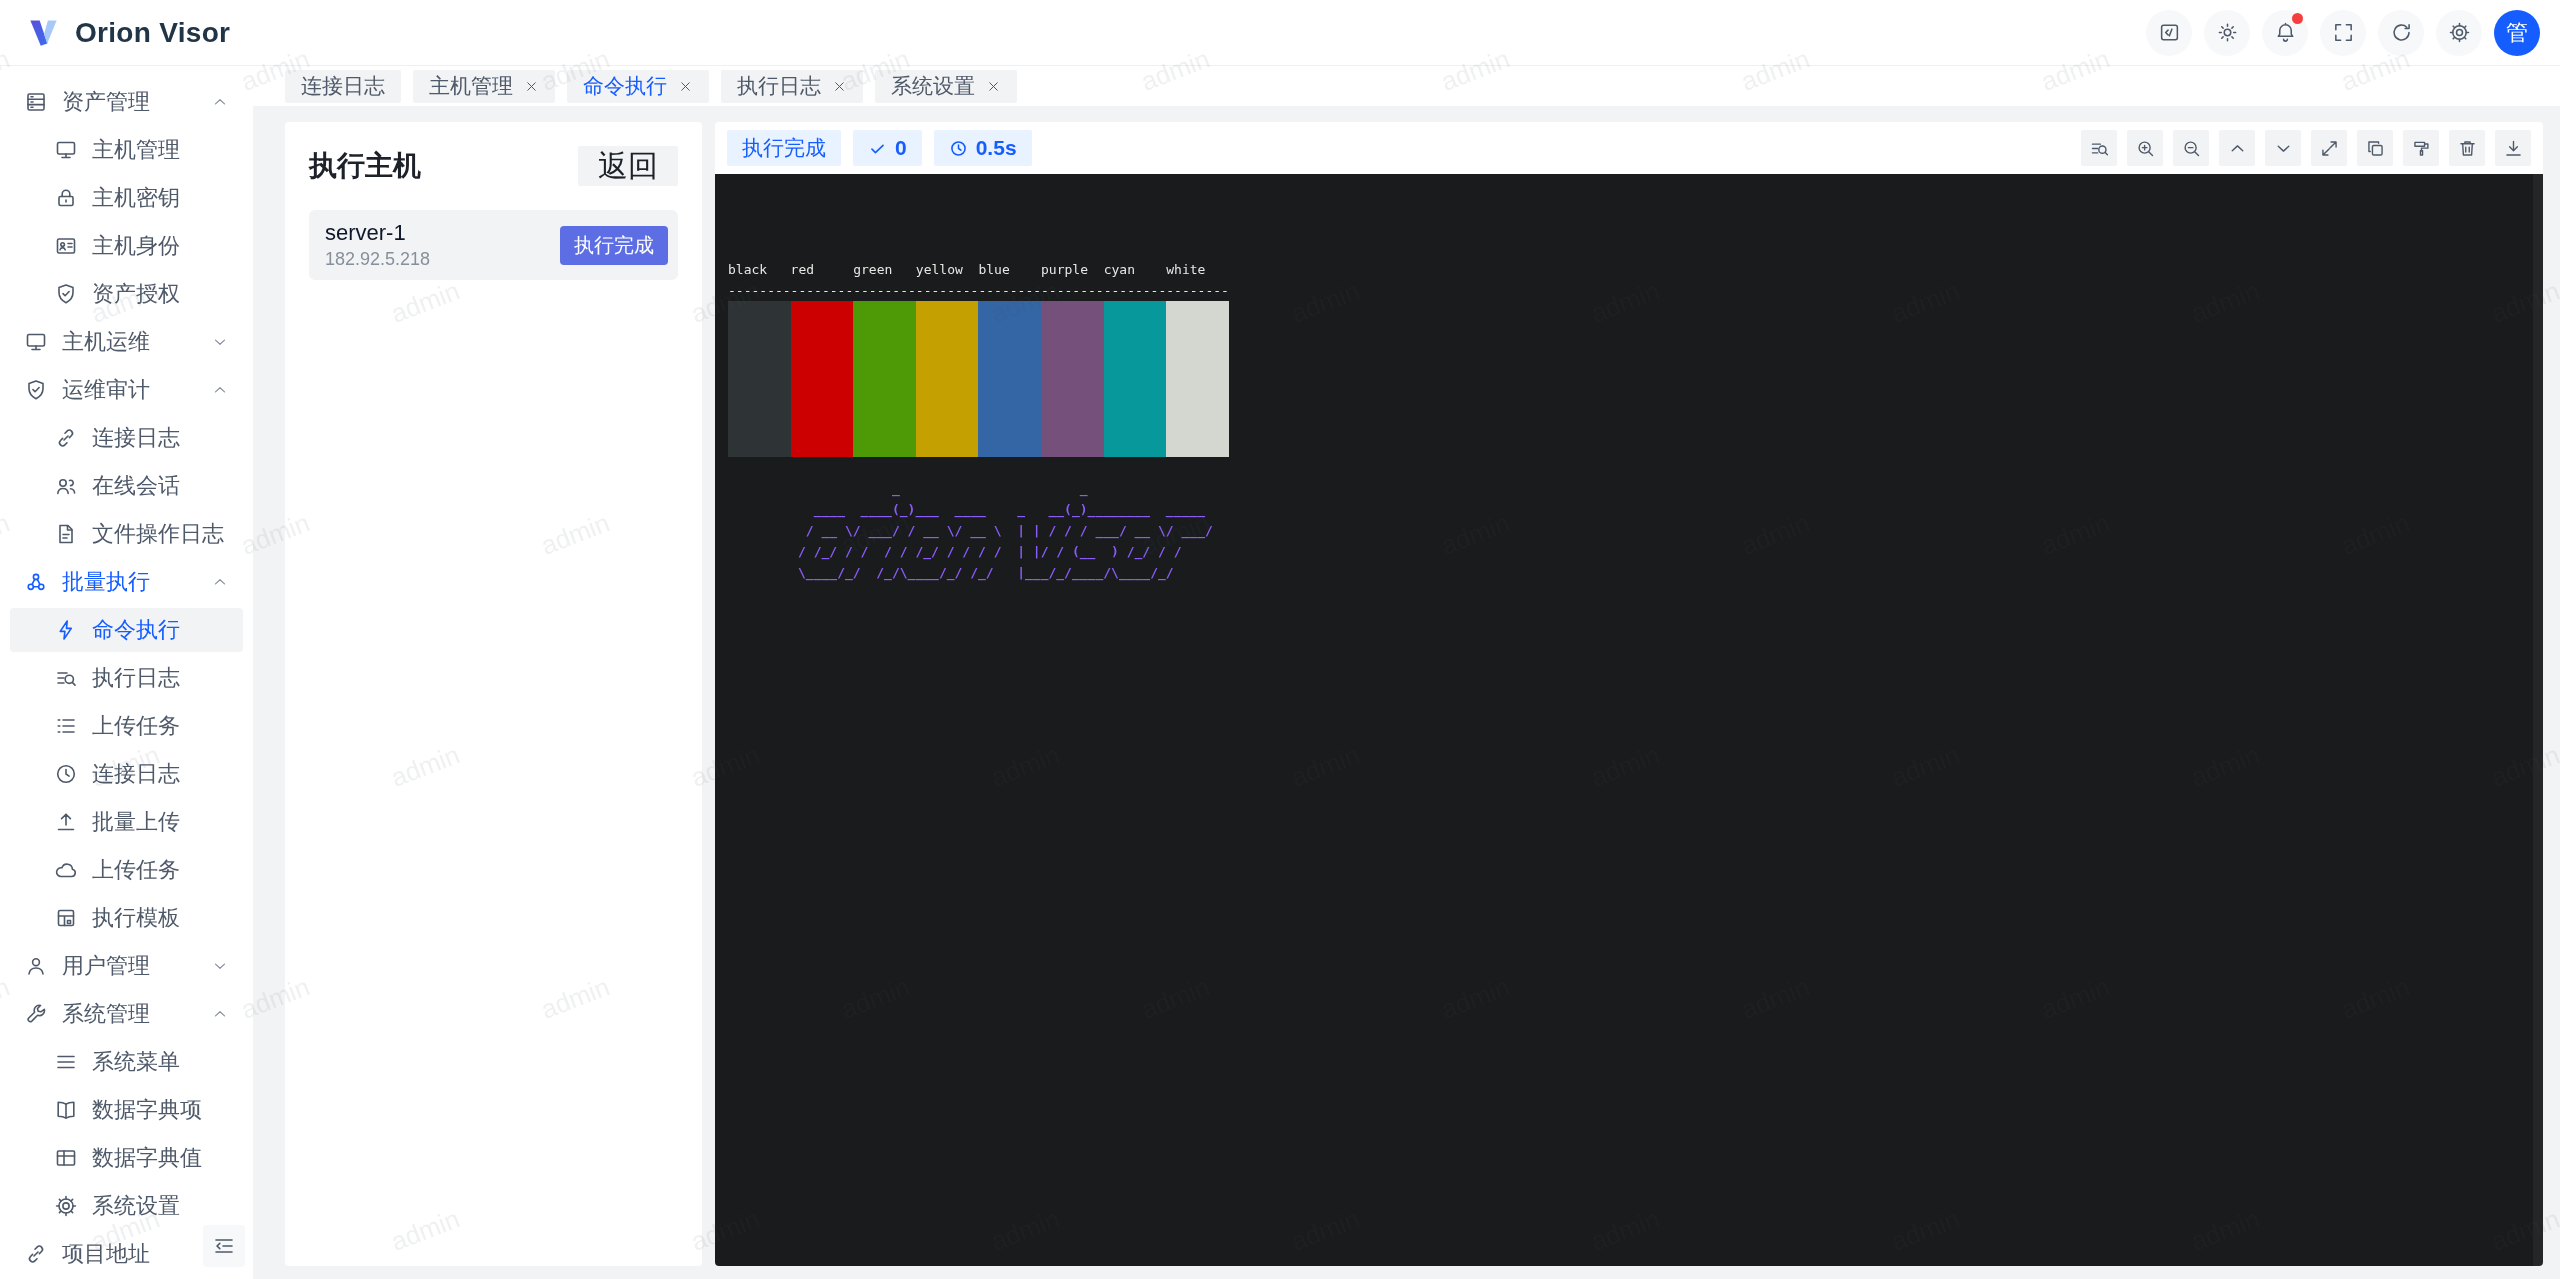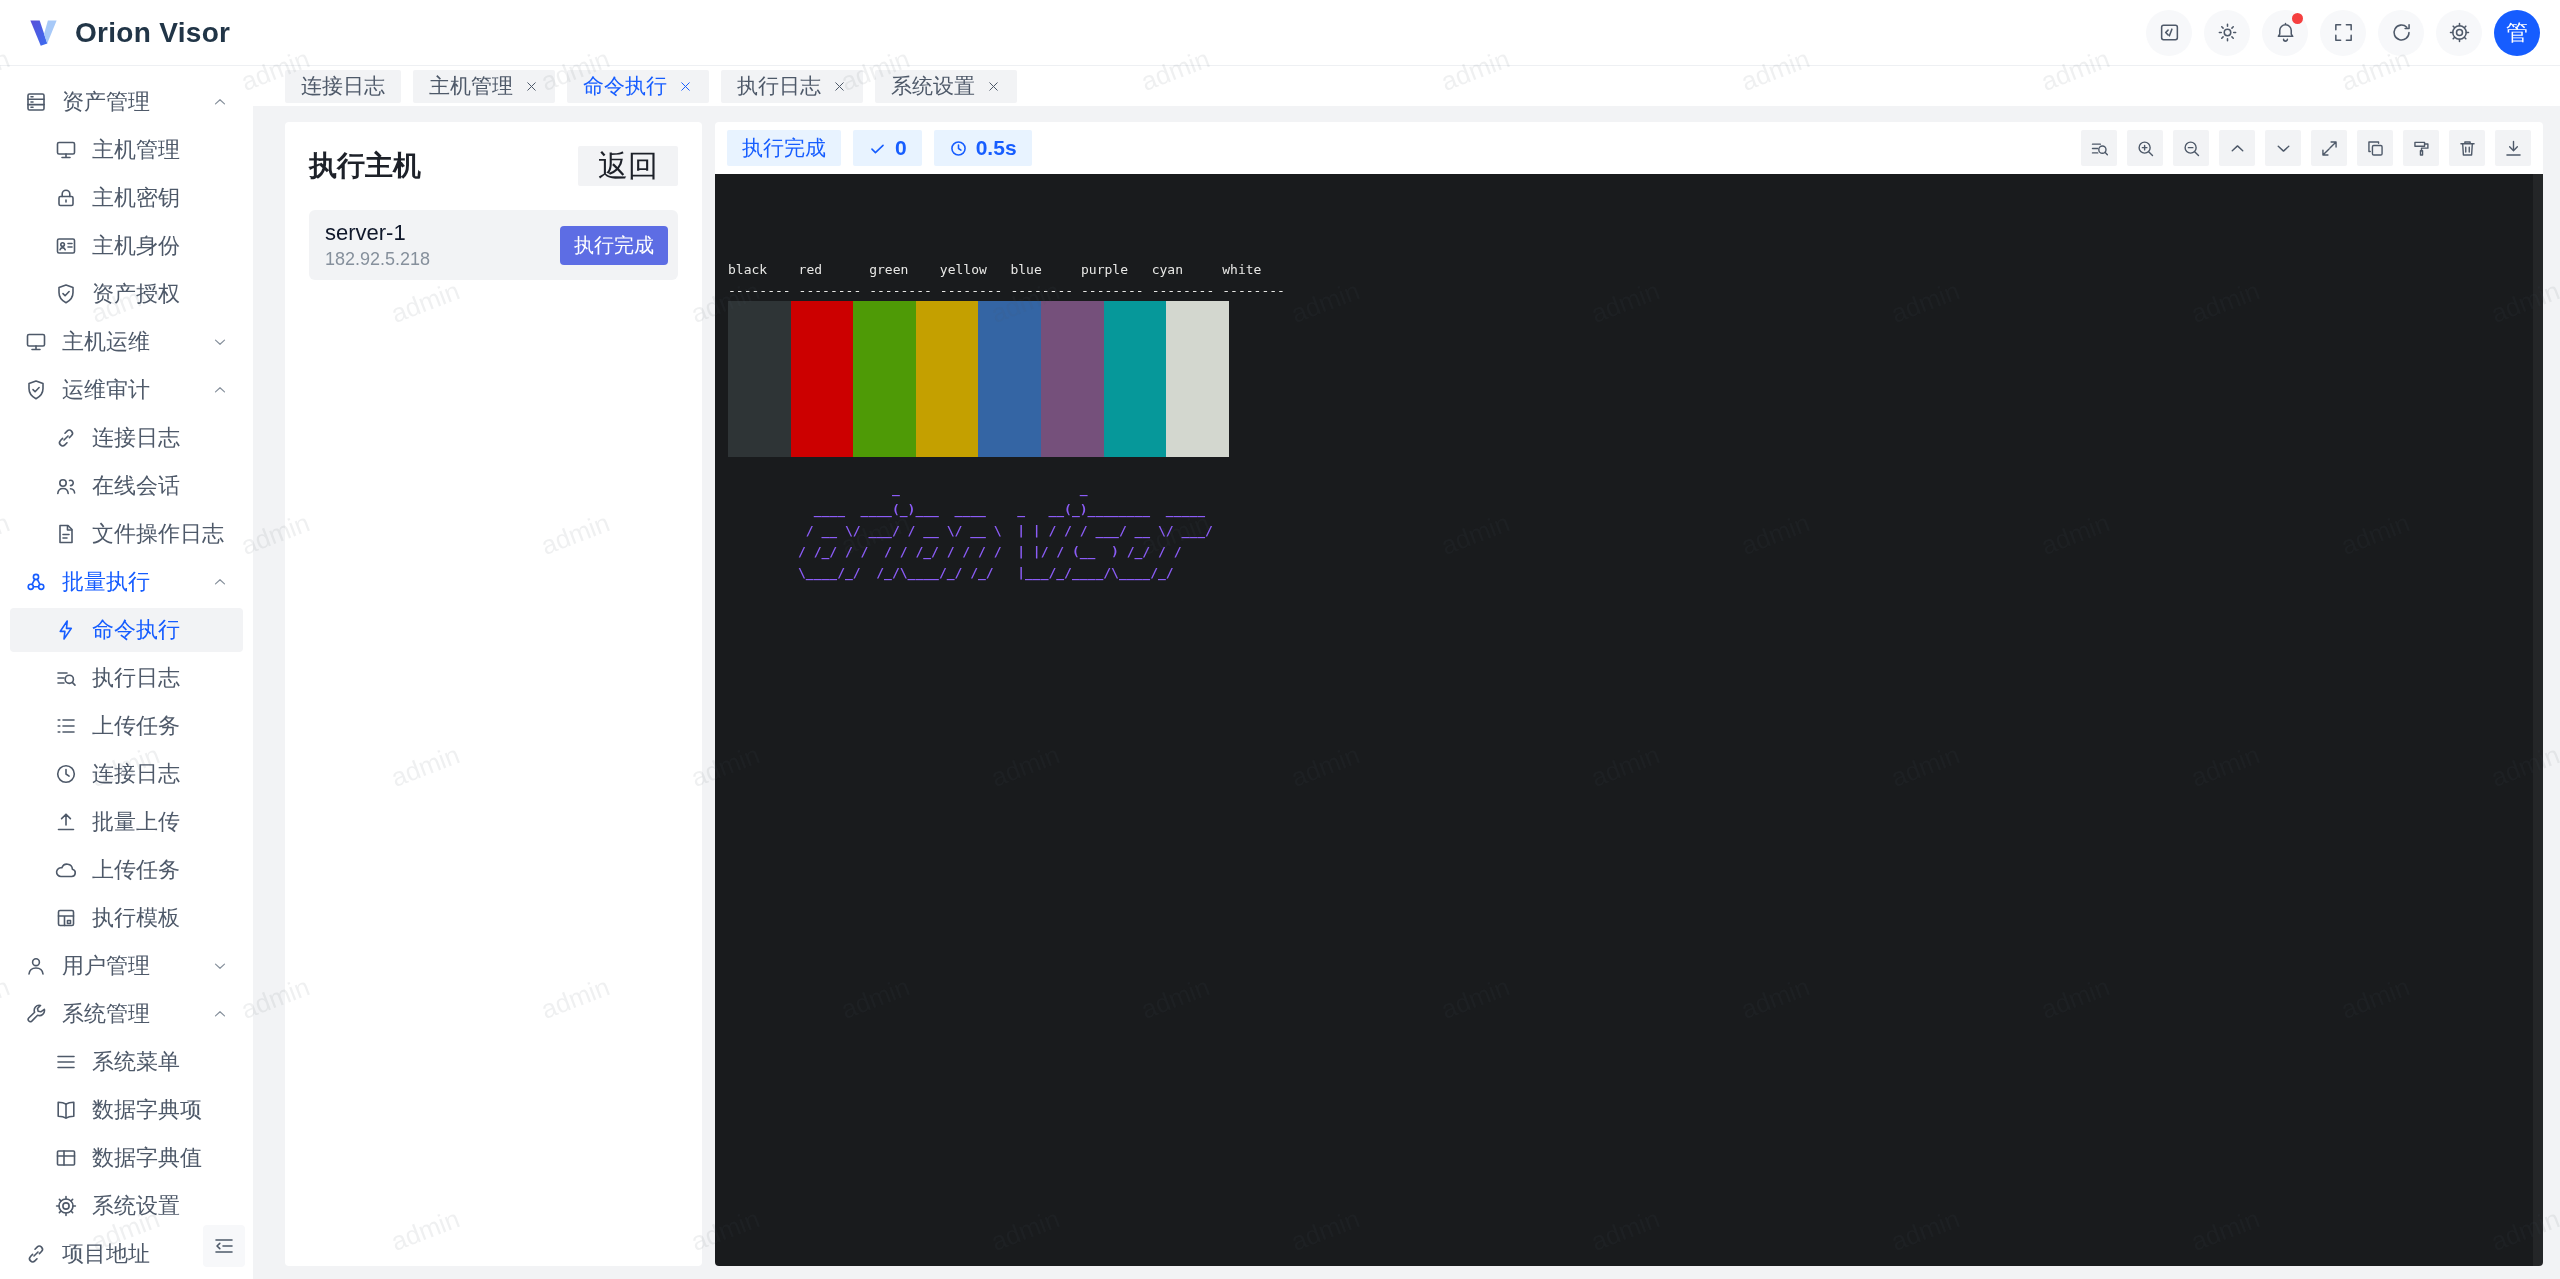--- a/index.html
+++ b/index.html
@@ -64,21 +64,21 @@
     display:inline-flex; align-items:center; gap:8px; font-size:21px; font-weight:500; }
   .tbadge .ic { width:19px; height:19px; stroke-width:2; }
   .tbadge .num { font-weight:700; }
   .term-tools { margin-left:auto; display:flex; gap:10px; }
   .tool-btn { width:36px; height:36px; border:none; border-radius:2px; background:#f2f3f5; color:#4e5969;
     display:flex; align-items:center; justify-content:center; cursor:pointer; }
   .tool-btn .ic { width:21px; height:21px; }
 
   .terminal { position:relative; flex:1; background:#191b1d; font-family:"DejaVu Sans Mono",monospace;
     font-size:13px; line-height:21px; color:#e8e8e6; padding:85px 0 0 13px; cursor:text; }
-  .trow { display:flex;gap:8px; }
+  .trow { display:flex; }
   .trow span { width:8ch; flex:none; white-space:pre; overflow:hidden; }
   .tblocks { display:flex; }
   .tblocks div { width:8ch; height:156px; flex:none; }
   .ascii { margin:21px 0 0 70px; white-space:pre; font-family:inherit; }
   .term-scroll { position:absolute; right:0; top:0; bottom:0; width:10px; background:rgba(255,255,255,.05); }
 
   
   .wm-layer { position:fixed; inset:0; pointer-events:none; z-index:40; overflow:hidden; }
   .wm-layer span { position:absolute; font-size:26px; color:rgba(78,89,105,.09);
     transform:rotate(-21deg); white-space:nowrap; }

